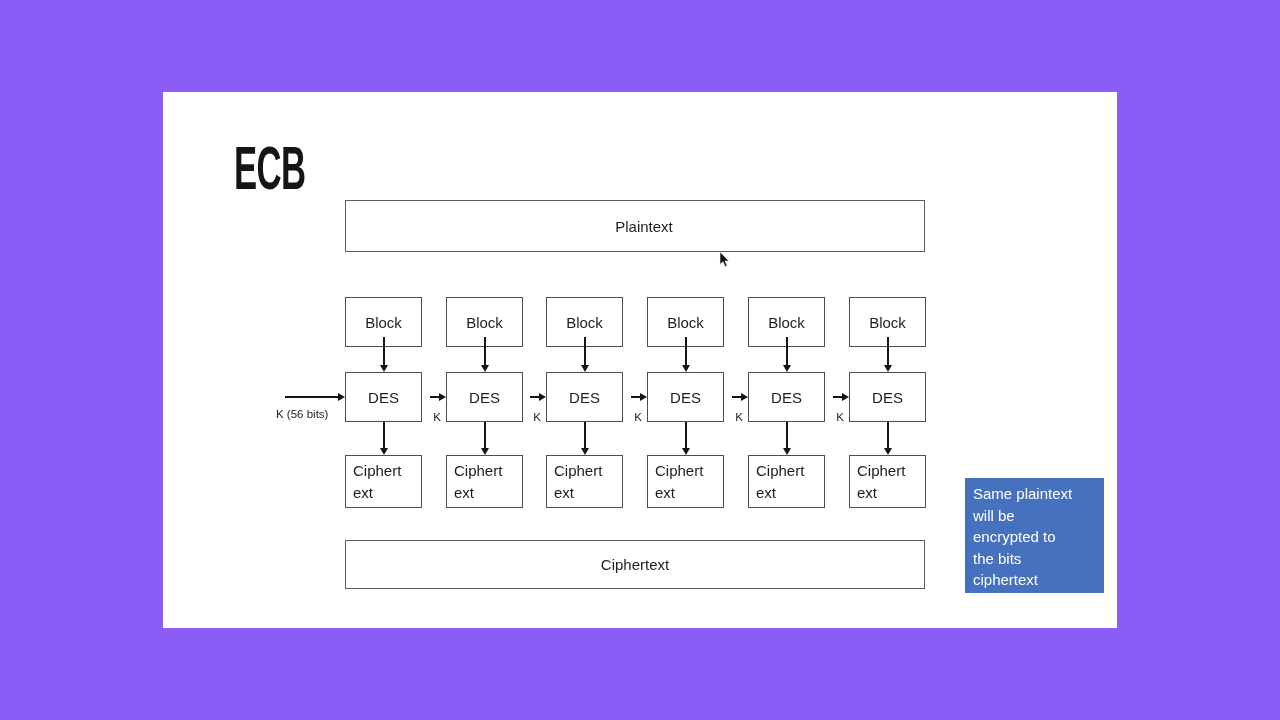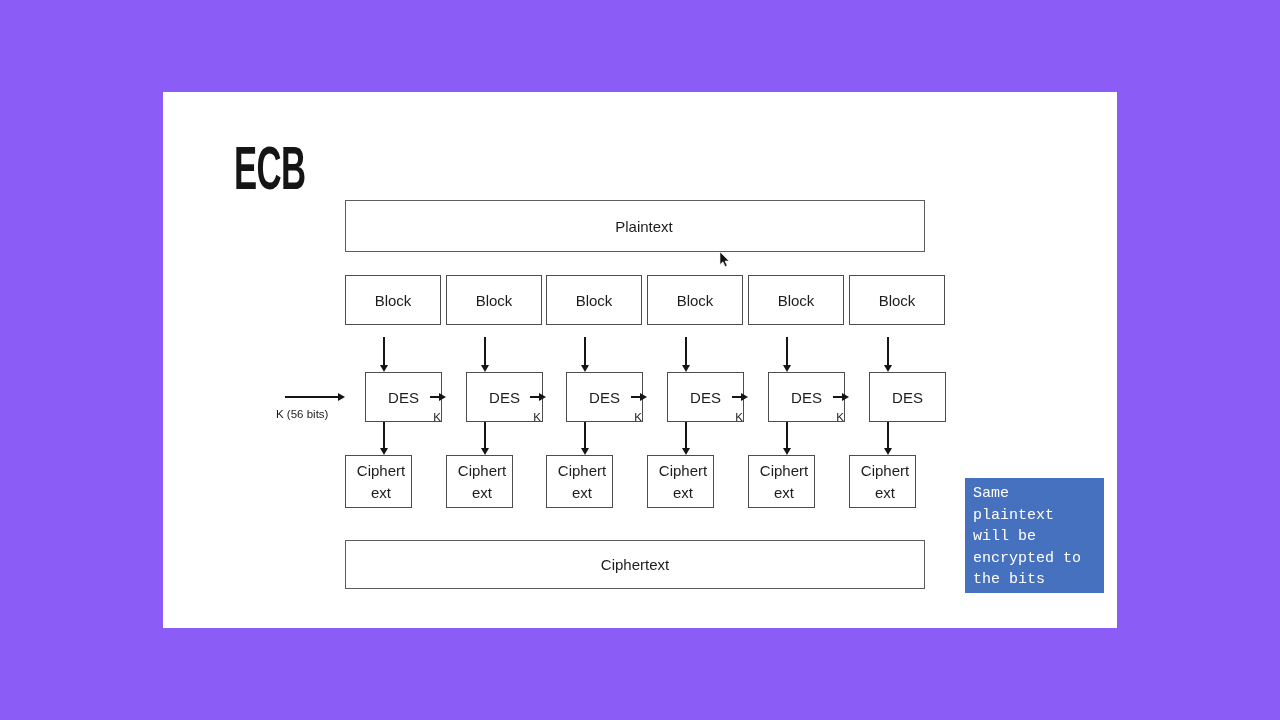--- a/index.html
+++ b/index.html
@@ -24,23 +24,23 @@
   .box {
     position: absolute; border: 1.5px solid #4d4d4d; background: #fff;
     color: #1d1d1d; font-size: 15px;
   }
   .box.centered { display: flex; align-items: center; justify-content: center; }
 
   .wide-box { left: 182px; width: 580px; height: 52px; }
   .plaintext-box { top: 108px; border-color: #5d5d5d; padding-left: 18px; }
   .ciphertext-box { top: 448px; height: 49px; border-color: #5d5d5d; }
 
-  .block-box  { top: 183px; width: 96px; height: 50px; }
-  .des-box    { top: 280px; width: 77px; height: 50px; margin-left: 20px; }
-  .cipher-box { top: 363px; width: 67px; height: 53px; padding: 4px 2px 0 7px; line-height: 22px; text-align: center; }
+  .block-box  { top: 205px; width: 77px; height: 50px; }
+  .des-box    { top: 280px; width: 77px; height: 50px; }
+  .cipher-box { top: 363px; width: 77px; height: 53px; padding: 4px 2px 0 7px; line-height: 22px; }
 
   .col-0 { left: 182px; } .col-1 { left: 283px; } .col-2 { left: 383px; }
   .col-3 { left: 484px; } .col-4 { left: 585px; } .col-5 { left: 686px; }
 
   .varrow { position: absolute; width: 2px; background: #151515; }
   .varrow::after {
     content: ''; position: absolute; bottom: -7px; left: -3px;
     border-left: 4px solid transparent; border-right: 4px solid transparent;
     border-top: 7px solid #151515;
   }
@@ -65,21 +65,20 @@
   .key-label { position: absolute; font-size: 11.5px; color: #1d1d1d; white-space: nowrap; margin-top: 36px; }
   .key-first-label { left: 113px; top: 280px; }
   .k-label { top: 283px; width: 20px; text-align: center; }
   .kx-1 { left: 264px; } .kx-2 { left: 364px; } .kx-3 { left: 465px; }
   .kx-4 { left: 566px; } .kx-5 { left: 667px; }
 
   .note-box {
     position: absolute; left: 802px; top: 386px; width: 139px; height: 115px;
     background: #4671be; color: #ffffff; font-size: 15px; line-height: 21.5px;
     padding: 5px 6px 0 8px;
-    font-family: Liberation Mono, monospace;
   }
 
   .cursor { position: absolute; left: 556px; top: 160px; width: 11px; height: 16px; }
 </style>
 </head>
 <body>
 
 <div class="stage">
   <div class="slide">
 

